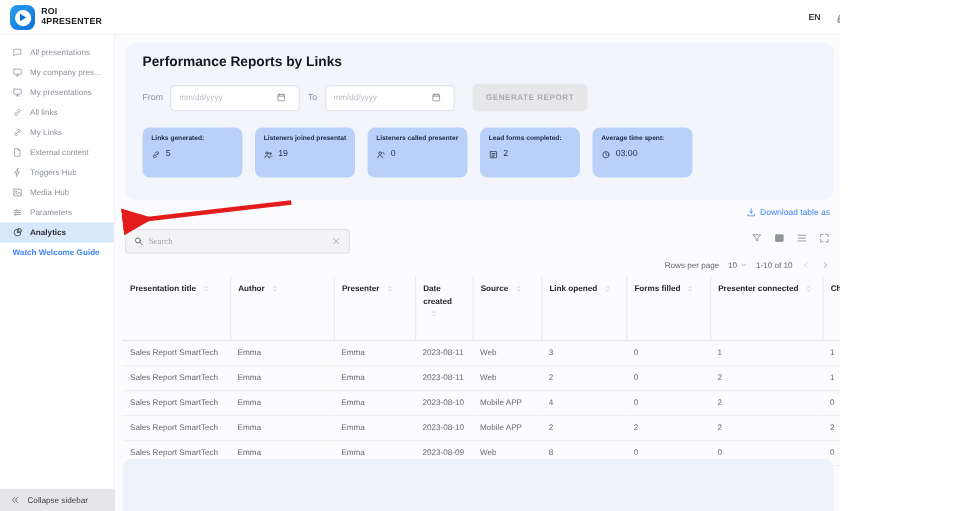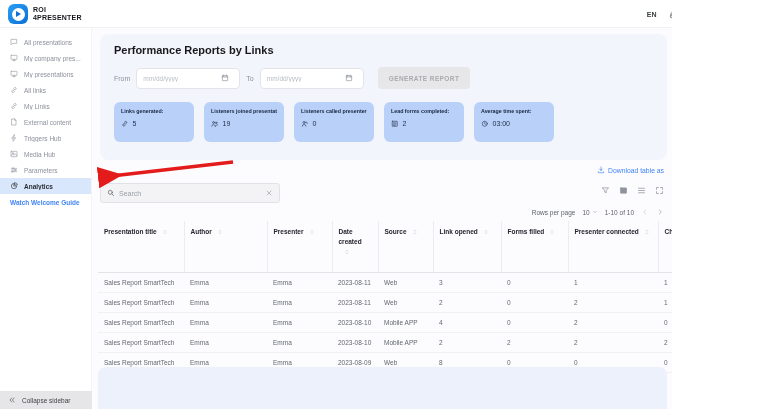--- a/index.html
+++ b/index.html
@@ -54,21 +54,21 @@
   .stat-lbl { font-size:5.3px; font-weight:bold; color:#15243f; white-space:nowrap; overflow:hidden; }
   .stat-val { display:flex; align-items:center; gap:4px; margin-top:6px; }
   .stat-val .i { width:7.5px; height:7.5px; color:#2c3a55; }
   .stat-num { font-size:7px; color:#22304e; }
 
   .download { position:absolute; right:8px; top:138px; display:flex; align-items:center; gap:3px; font-size:6.8px; color:#4285f4; cursor:pointer; text-decoration:none; }
   .download .i { width:8px; height:8px; }
 
   .searchbar { position:relative; position:absolute; left:8px; top:155px; width:180px; height:20px; background:#f3f3f5; border:1px solid #e2e2e6; border-radius:3px; display:flex; align-items:center; }
   .searchbar .si { width:8px; height:8px; color:#55585e; margin:0 4px 0 6px; flex:none; }
-  .searchbar input { flex:1; border:0; outline:0; background:transparent; font-size:7px; color:#444; font-family:Liberation Sans, sans-serif; }
+  .searchbar input { flex:1; border:0; outline:0; background:transparent; font-size:7px; color:#444; font-family:Liberation Serif, serif; }
   .searchbar input::placeholder { color:#9aa0a6; }
   .searchbar .ci { width:8px; height:8px; color:#9aa0a6; margin-right:6px; cursor:pointer; flex:none; }
 
   .tools { position:absolute; right:8px; top:158px; display:flex; align-items:center; gap:9px; }
   .tools .tico { width:9px; height:9px; color:#8f949c; cursor:pointer; }
   .tools .tico svg { width:9px; height:9px; display:block; }
 
   .pager { position:absolute; right:8px; top:180px; display:flex; align-items:center; gap:7px; font-size:6.5px; color:#5f6368; }
   .rpp { display:flex; align-items:center; gap:2px; cursor:pointer; }
   .rpp .i { width:6px; height:6px; color:#8f949c; }

